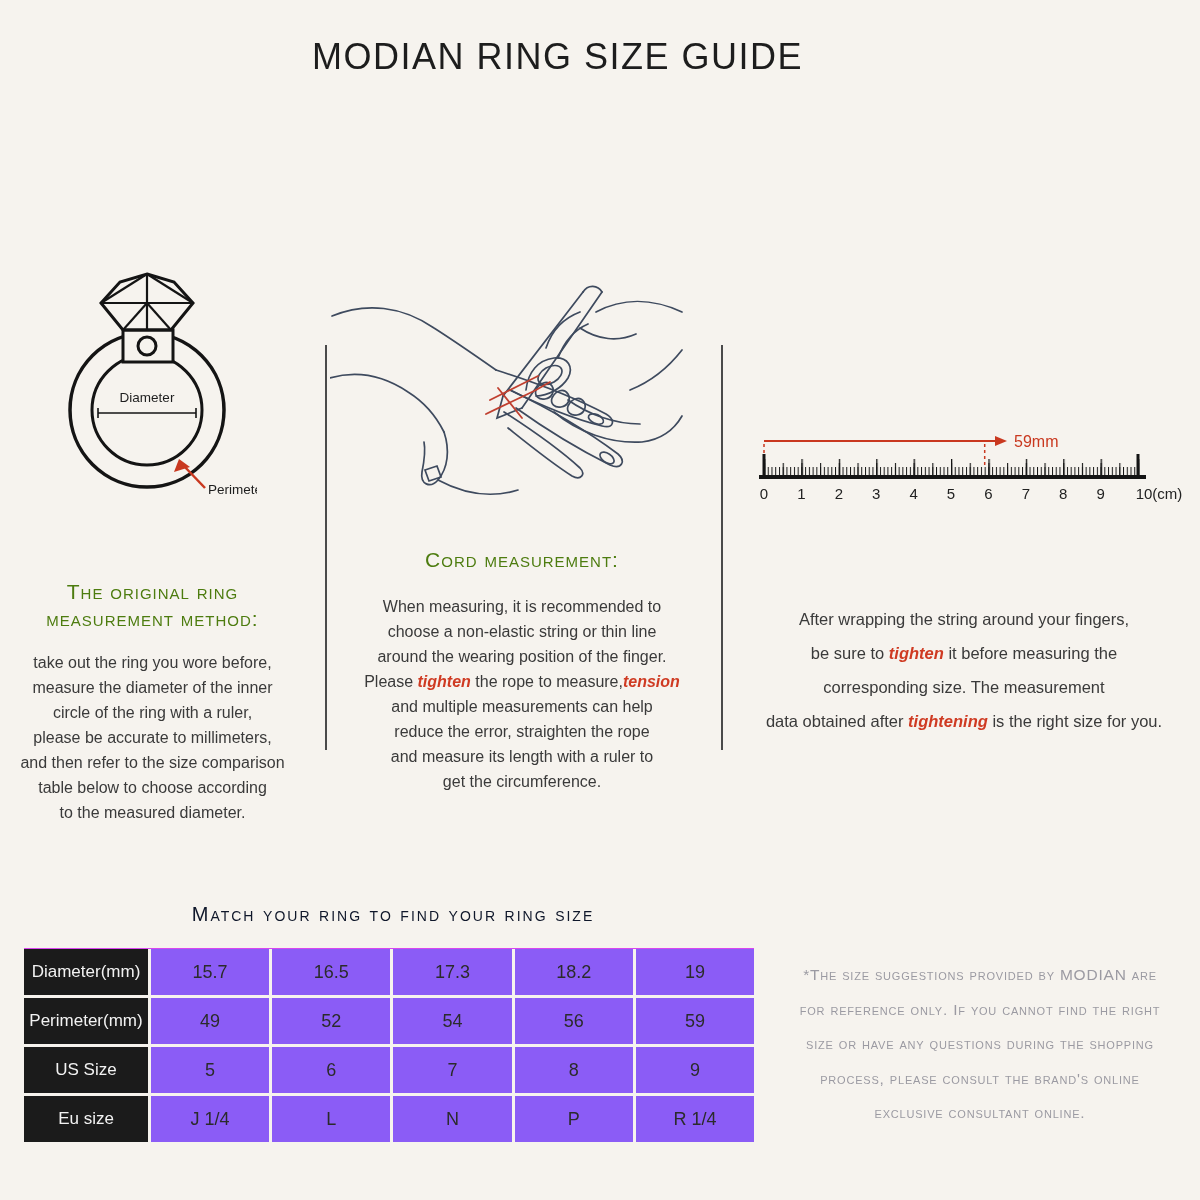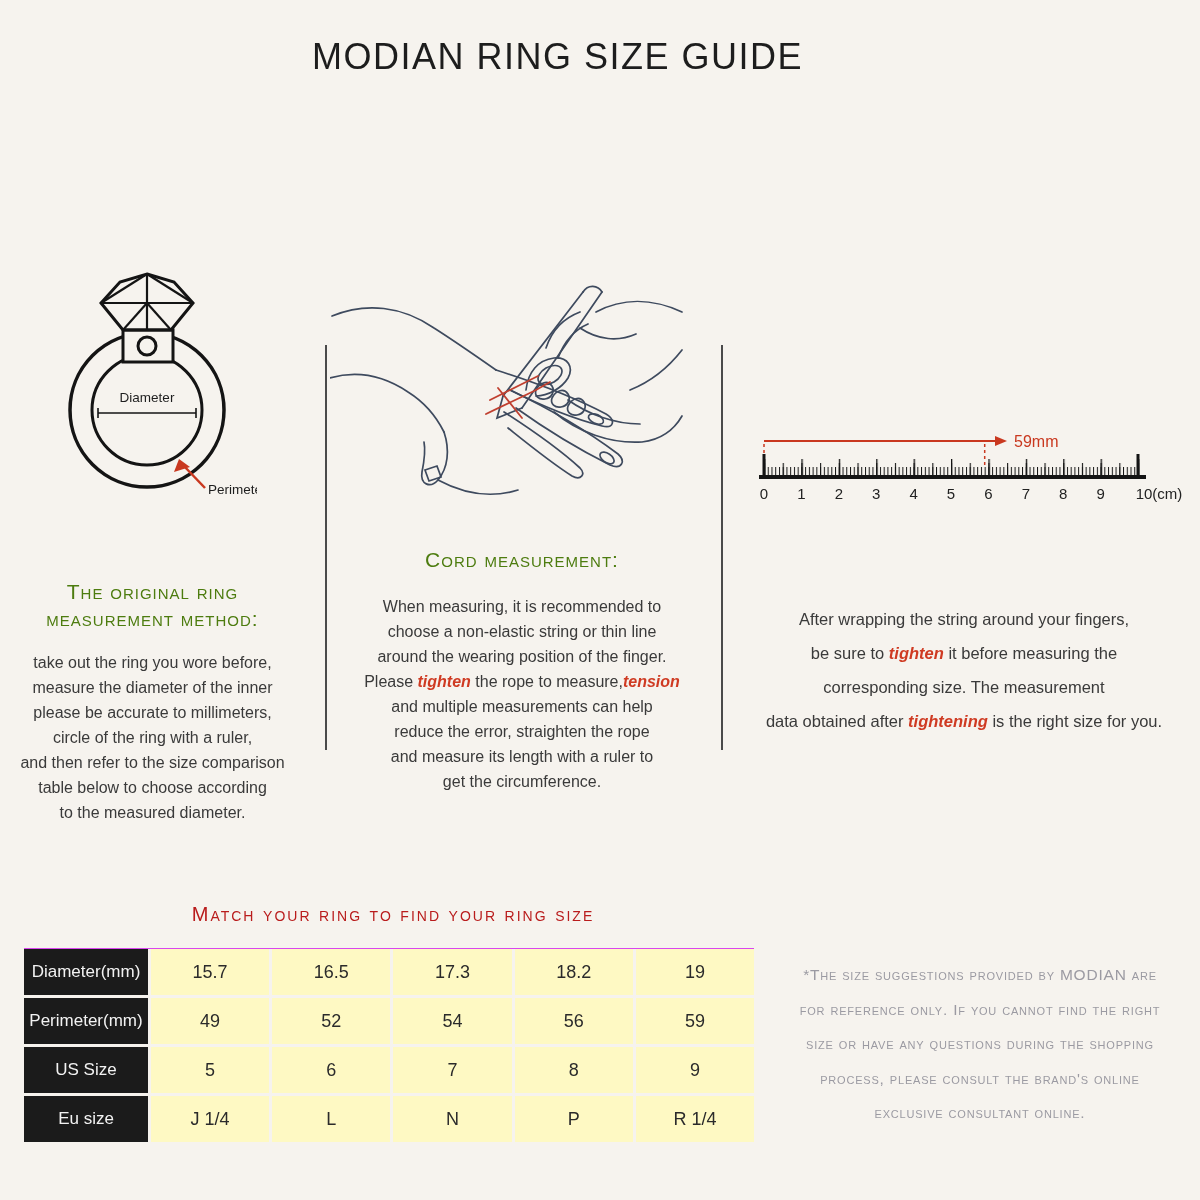--- a/index.html
+++ b/index.html
@@ -17,33 +17,33 @@
   .intro{left:0;top:112px;width:1200px;font-size:16px;line-height:30px;color:#333;}
   .divider{width:1.5px;background:#4a4a4a;top:345px;height:405px;}
   .col-heading{
     font-variant:small-caps;font-size:21px;letter-spacing:1px;color:#4d7c0f;
     line-height:27px;
   }
   .col-body{font-size:16px;line-height:25px;color:#3a3a3a;}
   .red{color:#cf3a22;font-weight:bold;font-style:italic;}
   .wrap-note{font-size:16.5px;line-height:34px;color:#3a3a3a;}
   .match-heading{
-    font-variant:small-caps;font-size:20px;letter-spacing:2px;color:#b91c1c;
+    font-variant:small-caps;font-size:20px;letter-spacing:2px;color:#0f172a;
   }
   .size-table{
     left:24px;top:948px;width:730px;
     display:grid;grid-template-columns:124px repeat(5,1fr);
     grid-auto-rows:46px;gap:3px;border-top:1px solid #d946ef;
   }
   .size-table .hcell{
     background:#1b1b1b;color:#f2f2f2;font-size:17px;
     display:flex;align-items:center;justify-content:center;
   }
   .size-table .dcell{
-    background:#fef9c3;color:#2b2b2b;font-size:18px;
+    background:#8b5cf6;color:#2b2b2b;font-size:18px;
     display:flex;align-items:center;justify-content:center;
   }
   .footnote{
     left:760px;top:958px;width:440px;font-variant:small-caps;
     font-size:15.5px;letter-spacing:0.8px;line-height:34.5px;color:#9b9aa2;text-align:center;
   }
   svg{display:block;}
   .ink{stroke:#141414;fill:none;}
   .hand-ink{stroke:#3e4a5e;fill:none;stroke-linecap:round;}
 </style>
@@ -182,22 +182,22 @@
   <div class="abs divider" style="left:721px;"></div>
 
   <div class="abs ctr" style="left:10px;top:578px;width:285px;">
     <div class="col-heading">
       <div>The original ring</div>
       <div>measurement method:</div>
     </div>
     <div class="col-body" style="margin-top:18px;">
       <div>take out the ring you wore before,</div>
       <div>measure the diameter of the inner</div>
+      <div>circle of the ring with a ruler,</div>
       <div>please be accurate to millimeters,</div>
-      <div>circle of the ring with a ruler,</div>
       <div>and then refer to the size comparison</div>
       <div>table below to choose according</div>
       <div>to the measured diameter.</div>
     </div>
   </div>
 
   <div class="abs ctr" style="left:352px;top:546px;width:340px;">
     <div class="col-heading">Cord measurement:</div>
     <div class="col-body" style="margin-top:21px;">
       <div>When measuring, it is recommended to</div>

